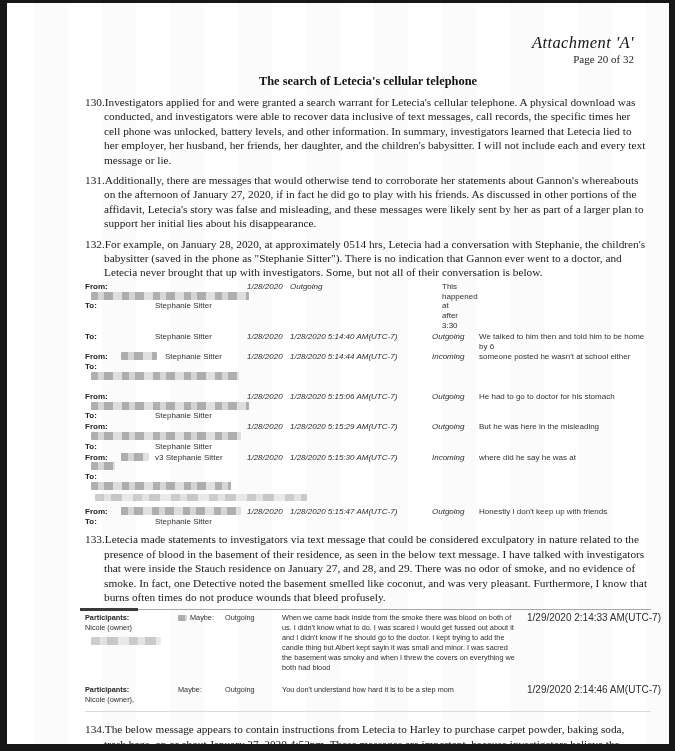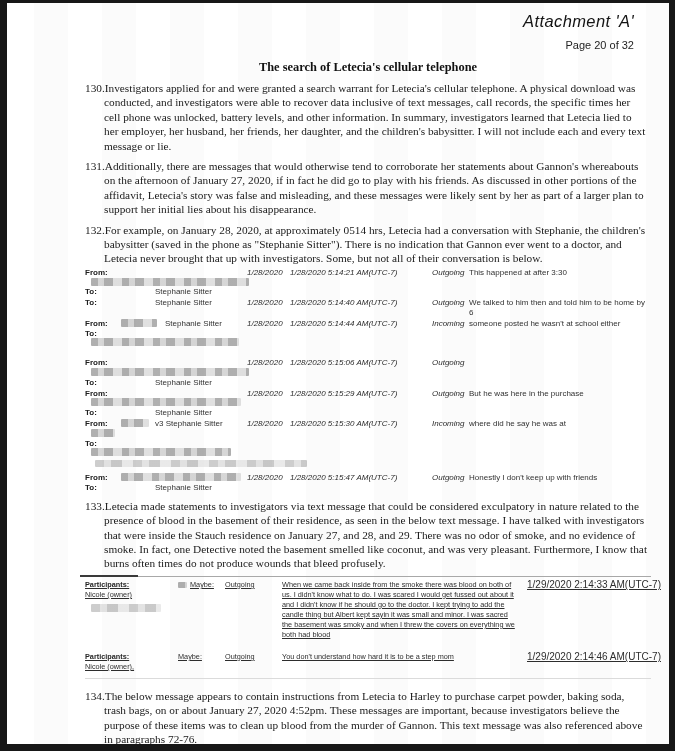--- a/index.html
+++ b/index.html
@@ -11,53 +11,53 @@
   .scan-stripes{position:absolute;inset:0;pointer-events:none;
     background:repeating-linear-gradient(90deg, rgba(0,0,0,0) 0 34px, rgba(0,0,0,.015) 34px 68px);}
   .edge{position:absolute;background:#171717;z-index:9;}
   .edge-left{left:0;top:0;bottom:0;width:7px;}
   .edge-top{left:0;top:0;right:0;height:3px;}
   .edge-right{right:0;top:0;bottom:0;width:6px;}
   .edge-bottom{left:0;right:0;bottom:0;height:7px;}
 
   .content{position:absolute;left:85px;top:0;width:566px;filter:blur(.24px) contrast(1.02);}
 
-  .attachment{margin-top:12px;text-align:right;padding-right:17px;
-    font-family:Liberation Sans, sans-serif;font-style:italic;font-size:16.5px;letter-spacing:.4px;color:#161616;}
-  .pagenum{margin-top:8px;text-align:right;padding-right:17px;
-    font-family:Liberation Sans, sans-serif;font-size:11px;color:#262626;}
+  .attachment{margin-top:33px;text-align:right;padding-right:17px;
+    font-family:Liberation Serif, serif;font-style:italic;font-size:16.5px;letter-spacing:.4px;color:#161616;}
+  .pagenum{text-align:right;padding-right:17px;
+    font-family:Liberation Serif, serif;font-size:11px;color:#262626;}
   .doc-title{margin-top:9px;text-align:center;font-weight:bold;font-size:12.4px;color:#141414;}
 
   p.para{margin:6px 0 0 0;font-size:11.3px;line-height:14.4px;color:#1c1c1c;
     padding-left:19px;text-indent:-19px;padding-right:3px;}
 
   
   .t1{margin-top:2px;font-family:"Liberation Sans", sans-serif;font-size:8px;line-height:9.8px;color:#2d2d2d;}
   .t1-row{display:grid;grid-template-columns:162px 43px 142px 37px 1fr;margin-top:1px;}
   .t1-row.gap10{margin-top:10px;}
   .t1-row.gap6{margin-top:6px;}
   .t1-label{display:inline-block;width:30px;font-weight:bold;color:#222;}
   .t1-name{margin-left:40px;color:#333;}
   .t1-date,.t1-ts,.t1-dir{white-space:nowrap;font-style:italic;}
-  .t1-msg{padding-right:4px;color:#333;}
+  .t1-msg{padding-right:4px;color:#333;margin-left:10px;}
 
   .redact{display:inline-block;height:8px;vertical-align:-1px;border-radius:1px;
     background:repeating-linear-gradient(90deg, rgba(110,110,110,.55) 0 7px, rgba(165,165,165,.45) 7px 13px,
       rgba(95,95,95,.5) 13px 22px, rgba(178,178,178,.4) 22px 31px);
     filter:blur(.6px);}
   .smudge{border-radius:1px;
     background:repeating-linear-gradient(90deg, rgba(130,130,130,.4) 0 9px, rgba(175,175,175,.35) 9px 16px,
       rgba(115,115,115,.38) 16px 27px, rgba(185,185,185,.3) 27px 38px);
     filter:blur(.7px);}
 
   
   .t2{margin-top:5px;font-family:"Liberation Sans", sans-serif;font-size:7.3px;line-height:10px;color:#2f2f2f;position:relative;}
   .rule-top{border-top:1px solid #a7a7a7;position:relative;}
   .rule-dark{position:absolute;left:-5px;top:-2px;width:58px;height:2.5px;background:#3b3b3b;filter:blur(.5px);}
-  .t2-row{display:grid;grid-template-columns:93px 47px 57px 245px 1fr;margin-top:3px;text-decoration:underline;}
+  .t2-row{display:grid;grid-template-columns:93px 47px 57px 245px 1fr;margin-top:3px;}
   .t2-row.gap12{margin-top:12px;}
   .t2-part div{line-height:10px;}
   .t2-part .plabel{font-weight:bold;color:#272727;}
   .t2-maybe,.t2-dir{white-space:nowrap;}
   .t2-msg{padding-right:12px;}
   .t2-ts{white-space:nowrap;font-size:10px;}
   .rule-bottom{border-top:1px solid #d9d9d9;margin-top:6px;}
 </style>
 </head>
 <body>
@@ -79,21 +79,20 @@
   <p class="para"><span>132.</span><span>For example, on January 28, 2020, at approximately 0514 hrs, Letecia had a conversation with Stephanie, the children's babysitter (saved in the phone as "Stephanie Sitter").  There is no indication that Gannon ever went to a doctor, and Letecia never brought that up with investigators.  Some, but not all of their conversation is below.</span></p>
 
   <div class="t1">
 
     <div class="t1-row">
       <div class="t1-left">
         <div><span class="t1-label">From:</span><span class="redact" style="width:158px;margin-left:6px"></span></div>
         <div><span class="t1-label">To:</span><span class="t1-name">Stephanie Sitter</span></div>
       </div>
       <div class="t1-date">1/28/2020</div>
-      <div class="t1-ts">1/28/2020 5:14:21 AM(UTC-7)</div>
       <div class="t1-dir">Outgoing</div>
       <div class="t1-msg">This happened at after 3:30</div>
     </div>
 
     <div class="t1-row">
       <div class="t1-left">
         <div><span class="t1-label">To:</span><span class="t1-name">Stephanie Sitter</span></div>
       </div>
       <div class="t1-date">1/28/2020</div>
       <div class="t1-ts">1/28/2020 5:14:40 AM(UTC-7)</div>
@@ -113,31 +112,32 @@
     </div>
 
     <div class="t1-row gap10">
       <div class="t1-left">
         <div><span class="t1-label">From:</span><span class="redact" style="width:158px;margin-left:6px"></span></div>
         <div><span class="t1-label">To:</span><span class="t1-name">Stephanie Sitter</span></div>
       </div>
       <div class="t1-date">1/28/2020</div>
       <div class="t1-ts">1/28/2020 5:15:06 AM(UTC-7)</div>
       <div class="t1-dir">Outgoing</div>
+      <div class="t1-msg">He had to go to doctor for his stomach</div>
     </div>
 
     <div class="t1-row">
       <div class="t1-left">
         <div><span class="t1-label">From:</span><span class="redact" style="width:150px;margin-left:6px"></span></div>
         <div><span class="t1-label">To:</span><span class="t1-name">Stephanie Sitter</span></div>
       </div>
       <div class="t1-date">1/28/2020</div>
       <div class="t1-ts">1/28/2020 5:15:29 AM(UTC-7)</div>
       <div class="t1-dir">Outgoing</div>
-      <div class="t1-msg">But he was here in the purchase</div>
+      <div class="t1-msg">But he was here in the misleading</div>
     </div>
 
     <div class="t1-row">
       <div class="t1-left">
         <div><span class="t1-label">From:</span><span class="redact" style="width:28px;margin-left:6px"></span><span class="t1-name" style="margin-left:6px">v3 Stephanie Sitter</span><span class="redact" style="width:24px;margin-left:6px"></span></div>
         <div><span class="t1-label">To:</span><span class="redact" style="width:140px;margin-left:6px"></span></div>
         <div class="smudge" style="width:212px;height:7px;margin:2px 0 0 10px"></div>
       </div>
       <div class="t1-date">1/28/2020</div>
       <div class="t1-ts">1/28/2020 5:15:30 AM(UTC-7)</div>

